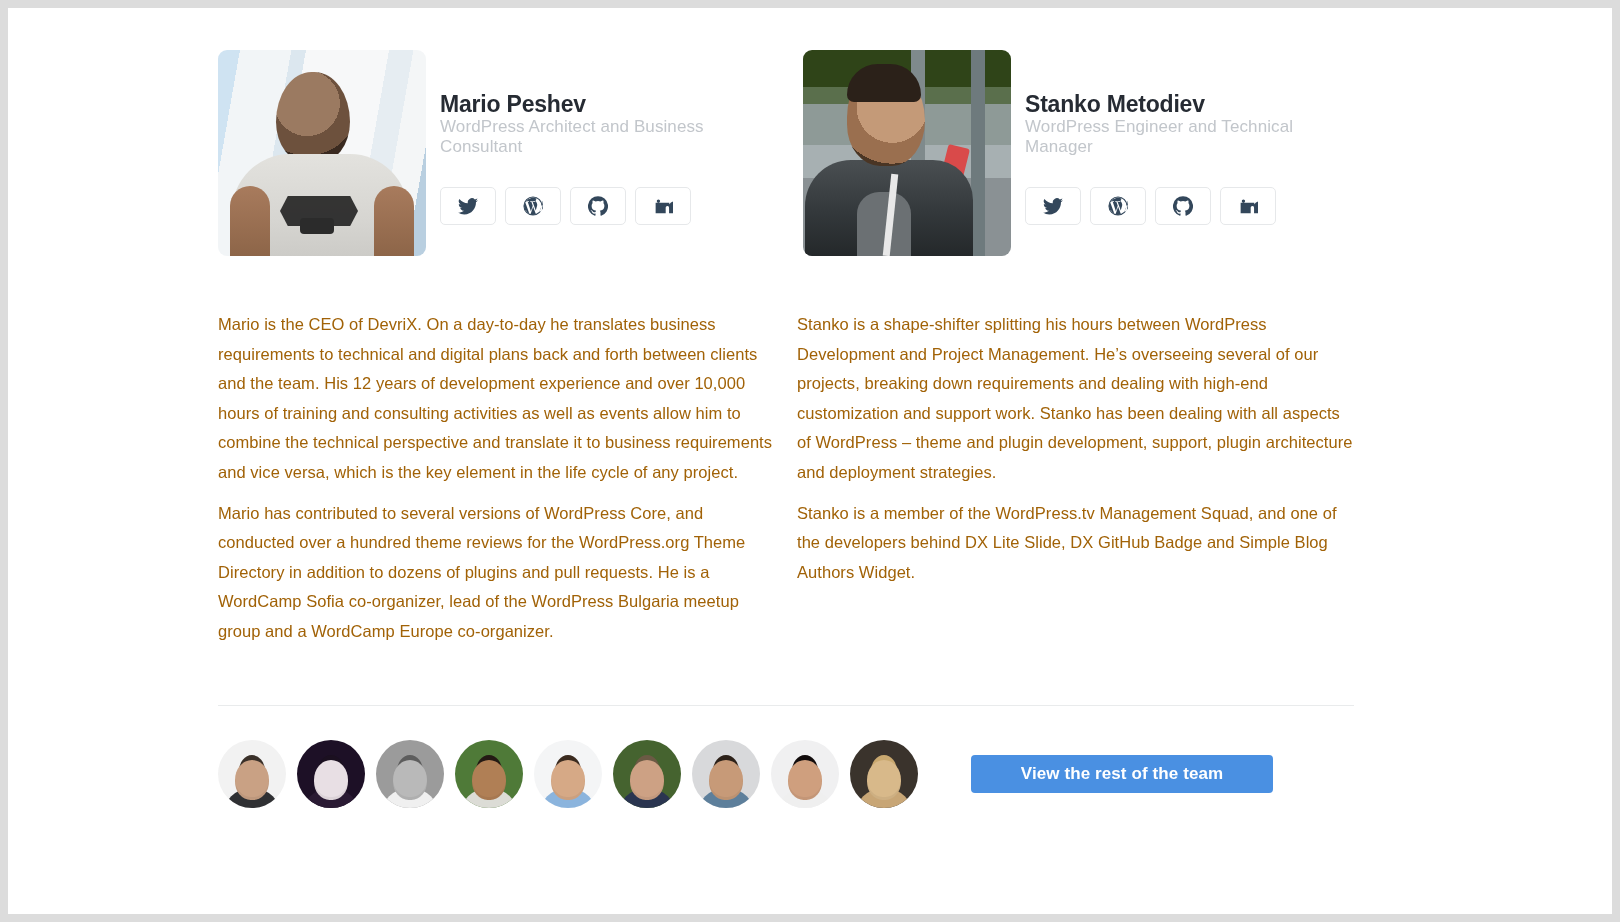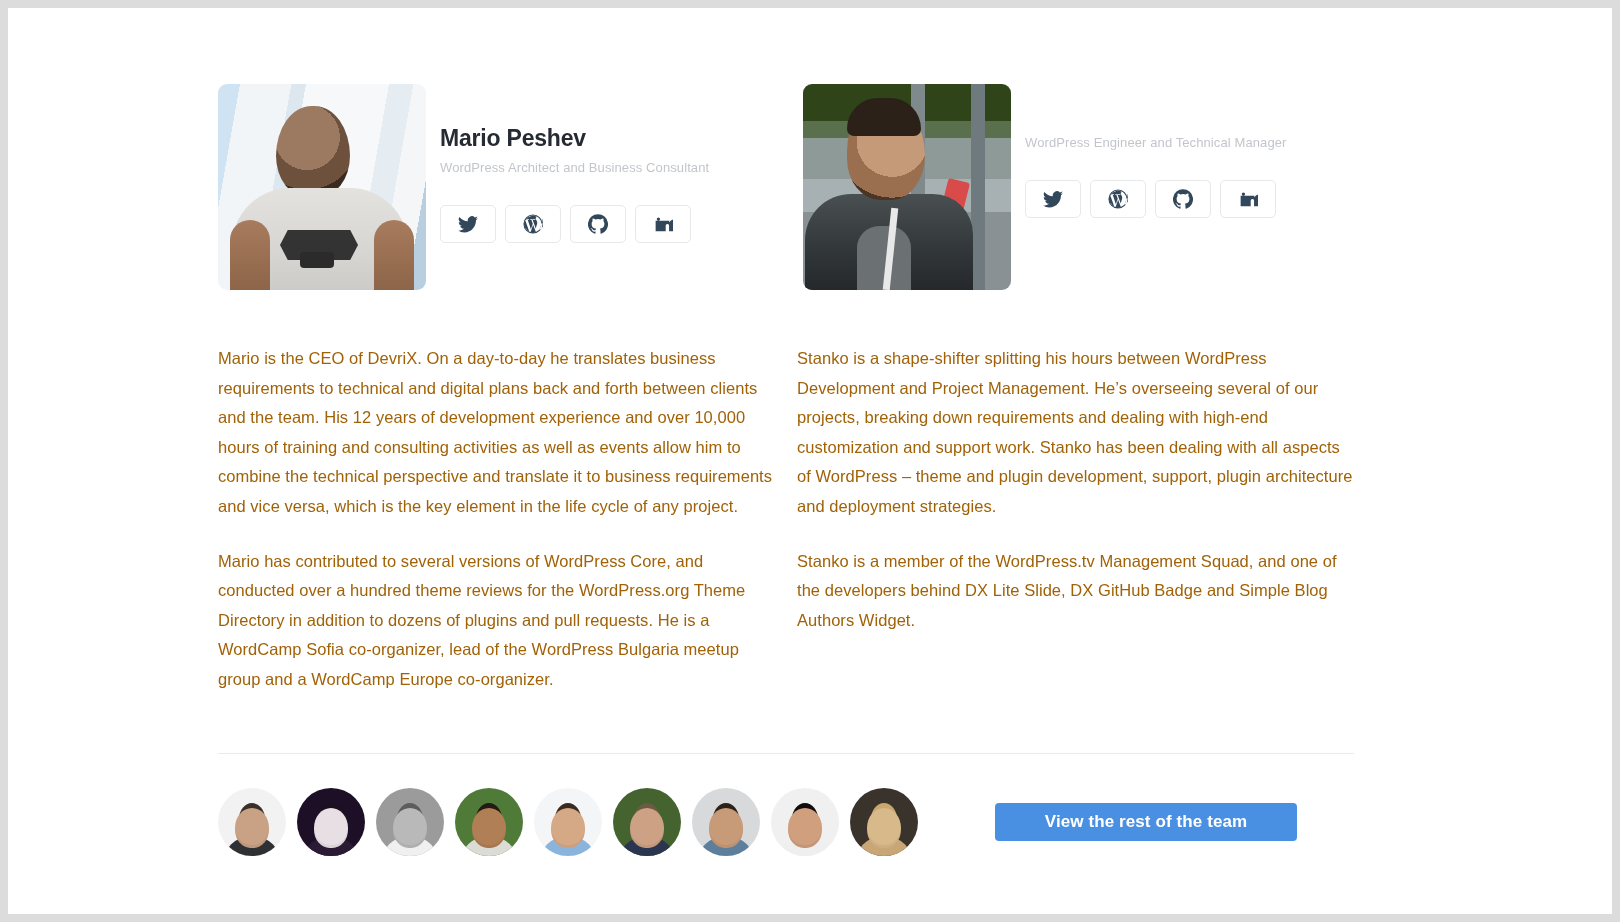--- a/index.html
+++ b/index.html
@@ -30,21 +30,21 @@
     position: absolute;
     left: 210px;
     top: 0;
     width: 1136px;
   }
 
   
   .profiles {
     display: flex;
     gap: 12px;
-    padding-top: 76px;
+    padding-top: 42px;
   }
 
   .profile-col {
     width: 568px;
     padding-right: 12px;
   }
   .profile-col.right { padding-left: 11px; padding-right: 0; }
 
   .profile-head {
     display: flex;
@@ -157,22 +157,21 @@
 
   .person-name {
     font-size: 23px;
     font-weight: bold;
     color: #262b33;
     letter-spacing: -0.2px;
     line-height: 1.1;
   }
 
   .person-role {
-    margin-top: 9px;
-    font-size: 13px;
+    font-size: 17px;
     color: #c2c6cb;
     letter-spacing: 0.1px;
   }
 
   .socials {
     display: flex;
     gap: 9px;
     margin-top: 30px;
   }
 
@@ -197,21 +196,21 @@
   }
   .bio-col { width: 568px; padding-right: 12px; }
   .bio-col.right { padding-left: 11px; padding-right: 0; width: 568px; }
 
   .bio-col p {
     font-size: 16.5px;
     line-height: 29.6px;
     color: #a16207;
     letter-spacing: 0.05px;
   }
-  .bio-col p + p { margin-top: 25px; }
+  .bio-col p + p { margin-top: 11px; }
 
   
   .divider {
     margin-top: 58px;
     height: 1px;
     background: #e9ebec;
     width: 1136px;
   }
 
   .team-footer {
@@ -244,21 +243,21 @@
   }
   .avatar .av-body {
     position: absolute;
     left: 50%; bottom: -14px;
     width: 58px; height: 34px;
     margin-left: -29px;
     border-radius: 28px 28px 0 0;
   }
 
   .cta-wrap {
-    margin-left: 66px;
+    margin-left: 42px;
   }
 
   .cta-button {
     width: 302px;
     height: 38px;
     border: none;
     border-radius: 4px;
     background: #4a90e2;
     color: #ffffff;
     font-family: "Liberation Sans", sans-serif;
@@ -330,20 +329,21 @@
             <span class="bg-pole p1"></span>
             <span class="bg-pole p2"></span>
             <span class="bg-red"></span>
             <span class="jacket"></span>
             <span class="shirt"></span>
             <span class="head"></span>
             <span class="hair"></span>
             <span class="lanyard"></span>
           </div>
           <div class="head-meta">
+            <div class="person-name">Stanko Metodiev</div>
             <div class="person-role">WordPress Engineer and Technical Manager</div>
             <div class="socials">
               <a class="social-btn">
                 <span>
                   <svg width="20" height="17" viewBox="0 0 24 20">
                       <path class="ico-fill" d="M24 2.4a9.8 9.8 0 0 1-2.83.78A4.94 4.94 0 0 0 23.34.38a9.86 9.86 0 0 1-3.13 1.2A4.92 4.92 0 0 0 11.8 6.03 13.97 13.97 0 0 1 1.67.9a4.92 4.92 0 0 0 1.52 6.57A4.9 4.9 0 0 1 .96 6.85v.06a4.92 4.92 0 0 0 3.95 4.83 4.96 4.96 0 0 1-2.22.08 4.93 4.93 0 0 0 4.6 3.42A9.88 9.88 0 0 1 0 17.29a13.94 13.94 0 0 0 7.55 2.21c9.06 0 14.01-7.5 14.01-14.01 0-.21 0-.43-.01-.64A10 10 0 0 0 24 2.4z"></path>
                     </svg>
                 </span>
               </a>
               <a class="social-btn">

